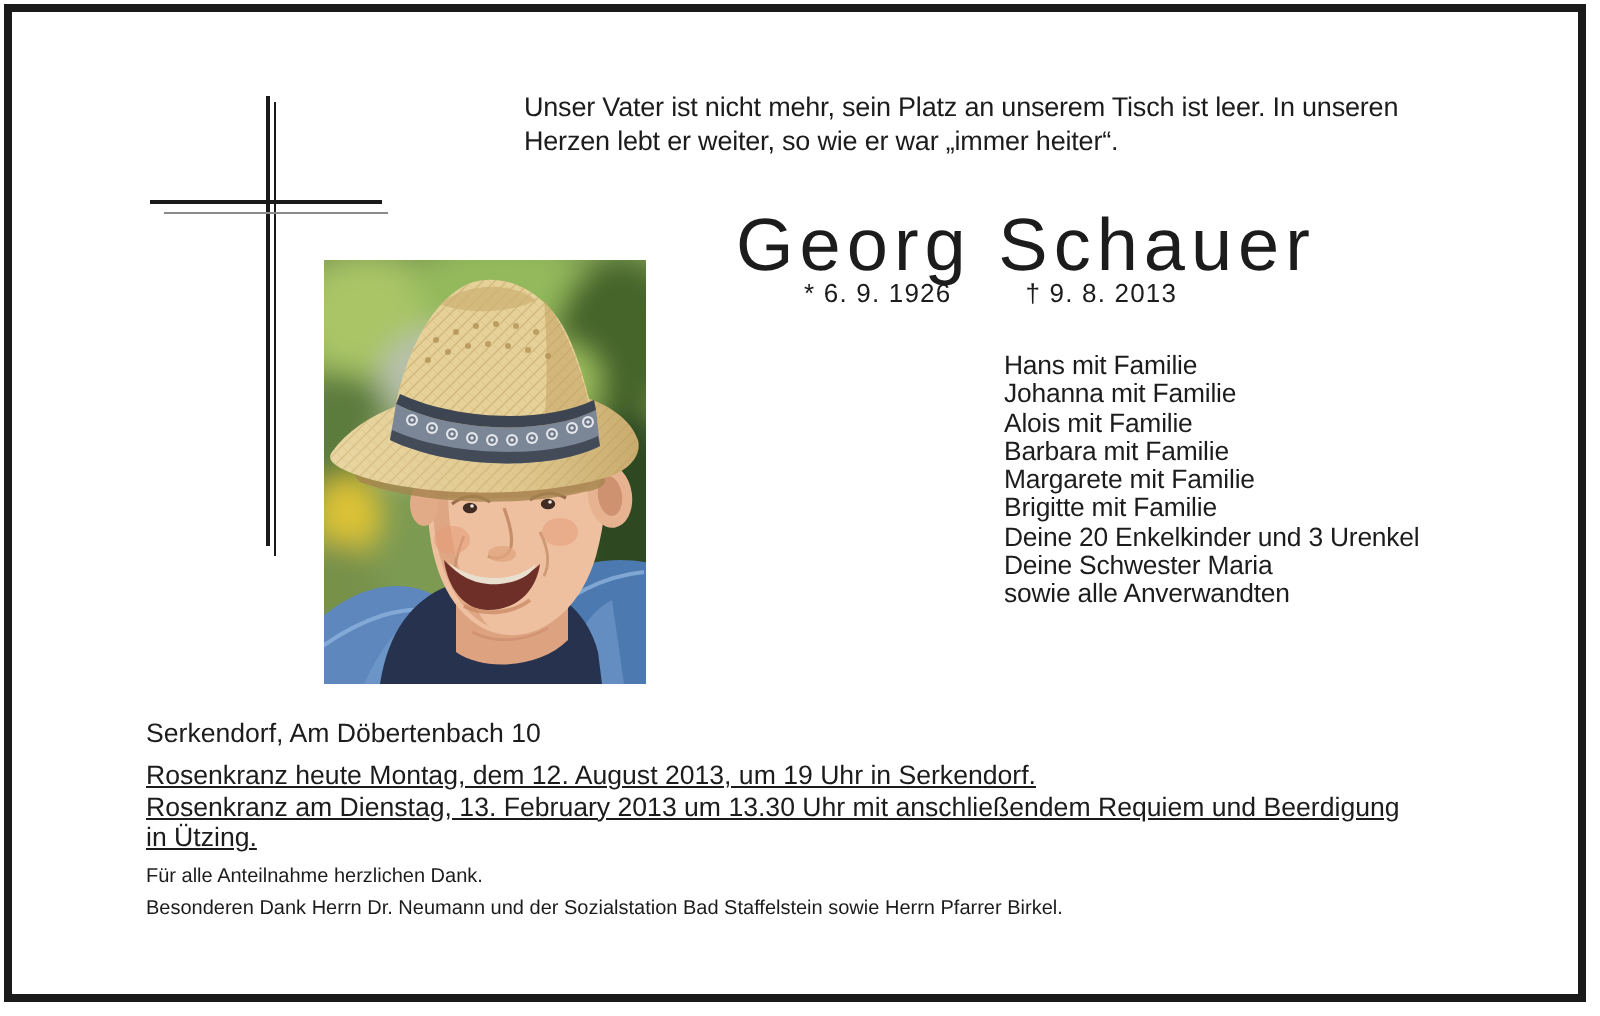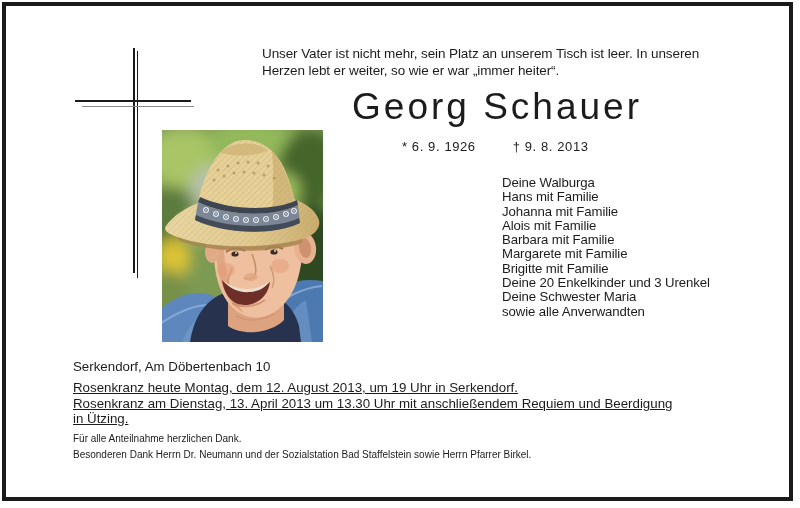--- a/index.html
+++ b/index.html
@@ -24,21 +24,21 @@
   .ch2 { position:absolute; left:82px;  top:106px; width:112px; height:1px; background:#8a8a8a; }
 
   .photo { position:absolute; left:162px; top:130px; width:161px; height:212px; }
 
   .intro {
     position:absolute; left:262px; top:46px;
     font-size:13.5px; line-height:16.5px; letter-spacing:-0.1px;
     white-space:nowrap;
   }
   .name {
-    position:absolute; left:336px; top:86px; width:322px; margin:0;
+    position:absolute; left:336px; top:86px; width:322px; margin:16px;
     font-size:37px; font-weight:400; letter-spacing:3px;
     text-align:center; white-space:nowrap;
   }
   .dates {
     position:absolute; left:402px; top:139px;
     font-size:13px; letter-spacing:0.6px; white-space:nowrap;
   }
   .dates .death { margin-left:37px; }
 
   .mourners {
@@ -197,36 +197,35 @@
   <div>Herzen lebt er weiter, so wie er war „immer heiter“.</div>
 </div>
 
 <h1 class="name">Georg Schauer</h1>
 
 <div class="dates">
   <span class="birth">* 6. 9. 1926</span><span class="death">† 9. 8. 2013</span>
 </div>
 
 <div class="mourners">
-  <div>Deine Walburga</div>
   <div>Hans mit Familie</div>
   <div>Johanna mit Familie</div>
   <div>Alois mit Familie</div>
   <div>Barbara mit Familie</div>
   <div>Margarete mit Familie</div>
   <div>Brigitte mit Familie</div>
   <div>Deine 20 Enkelkinder und 3 Urenkel</div>
   <div>Deine Schwester Maria</div>
   <div>sowie alle Anverwandten</div>
 </div>
 
 <div class="address">Serkendorf, Am Döbertenbach 10</div>
 
 <div class="service">
   <div>Rosenkranz heute Montag, dem 12. August 2013, um 19 Uhr in Serkendorf.</div>
-  <div>Rosenkranz am Dienstag, 13. April 2013 um 13.30 Uhr mit anschließendem Requiem und Beerdigung</div>
+  <div>Rosenkranz am Dienstag, 13. February 2013 um 13.30 Uhr mit anschließendem Requiem und Beerdigung</div>
   <div>in  Ützing.</div>
 </div>
 
 <div class="thanks">
   <div>Für alle Anteilnahme herzlichen Dank.</div>
   <div>Besonderen Dank Herrn Dr. Neumann und der Sozialstation Bad Staffelstein sowie Herrn Pfarrer Birkel.</div>
 </div>
 
 </body></html>

